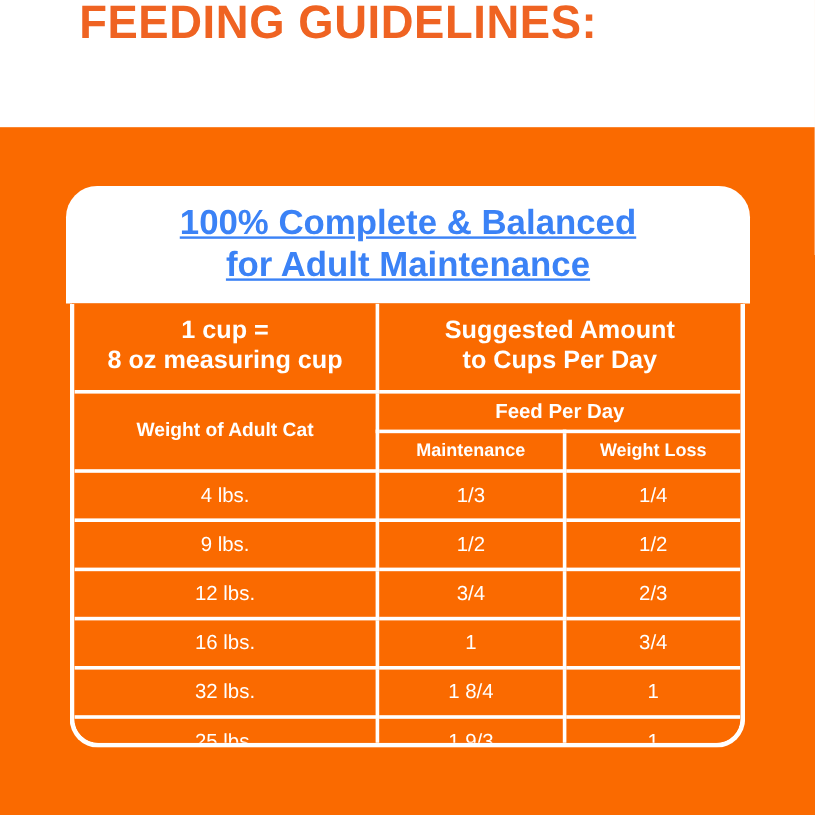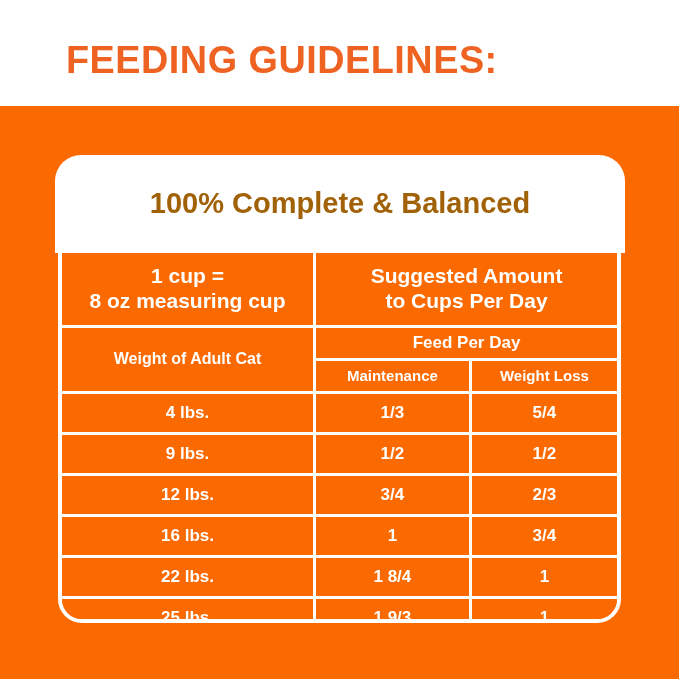--- a/index.html
+++ b/index.html
@@ -23,21 +23,20 @@
 
   
   #title-band {
     position: absolute;
     left: 0;
     top: 0;
     width: 679px;
     height: 118px;
     background: #ffffff;
     display: flex;
-    align-items: center;
   }
   #page-title {
     margin-left: 66px;
     color: #ef6322;
     font-family: "Liberation Sans Narrow", "Liberation Sans", sans-serif;
     font-size: 39px;
     font-weight: bold;
     letter-spacing: 0.5px;
     line-height: 1;
     white-space: nowrap;
@@ -63,26 +62,27 @@
     width: 570px;
     height: 98px;
     background: #ffffff;
     border-radius: 26px 26px 0 0;
     display: flex;
     flex-direction: column;
     align-items: center;
     justify-content: center;
   }
   .headline-line {
-    color: #a16207;
+    color: #3b82f6;
     font-size: 29px;
     font-weight: bold;
     line-height: 1.22;
     text-align: center;
     white-space: nowrap;
+    text-decoration: underline;
   }
 
   
   #feeding-table {
     position: absolute;
     left: 58px;
     top: 147px;          
     width: 563px;
     height: 370px;
     border-radius: 0 0 24px 24px;
@@ -130,38 +130,39 @@
     height: 30px;
   }
   .cell-subhead {
     font-size: 15px;
     font-weight: bold;
     height: 30px;
     margin-top: 44px;
   }
   .cell-data {
     font-size: 17px;
-    font-weight: bold;
+    font-weight: normal;
     height: 38px;
   }
   .cell-data.weight { font-size: 17px; }
 </style>
 </head>
 <body>
 
 <div id="page">
 
   <div id="title-band">
     <div id="page-title">FEEDING GUIDELINES:</div>
   </div>
 
   <div id="orange-field">
 
     <div id="headline-card">
       <div class="headline-line">100% Complete &amp; Balanced</div>
+      <div class="headline-line">for Adult Maintenance</div>
     </div>
 
     <div id="feeding-table">
       <table class="grid">
           <colgroup>
             <col style="width: 252.545px;">
             <col style="width: 155.719px;">
             <col style="width: 146.736px;">
           </colgroup>
         <tbody>
@@ -180,39 +181,39 @@
           <td class="cell-cupsperday" colspan="2">Feed Per Day</td>
         </tr>
         <tr>
           <td class="cell-subhead">Maintenance</td>
           <td class="cell-subhead">Weight Loss</td>
         </tr>
 
         <tr>
           <td class="cell-data weight">4 lbs.</td>
           <td class="cell-data">1/3</td>
-          <td class="cell-data">5/4</td>
+          <td class="cell-data">1/4</td>
         </tr>
         <tr>
           <td class="cell-data weight">9 lbs.</td>
           <td class="cell-data">1/2</td>
           <td class="cell-data">1/2</td>
         </tr>
         <tr>
           <td class="cell-data weight">12 lbs.</td>
           <td class="cell-data">3/4</td>
           <td class="cell-data">2/3</td>
         </tr>
         <tr>
           <td class="cell-data weight">16 lbs.</td>
           <td class="cell-data">1</td>
           <td class="cell-data">3/4</td>
         </tr>
         <tr>
-          <td class="cell-data weight">22 lbs.</td>
+          <td class="cell-data weight">32 lbs.</td>
           <td class="cell-data">1 8/4</td>
           <td class="cell-data">1</td>
         </tr>
         <tr>
           <td class="cell-data weight">25 lbs.</td>
           <td class="cell-data">1  9/3</td>
           <td class="cell-data">1</td>
         </tr>
       </tbody>
         </table>

